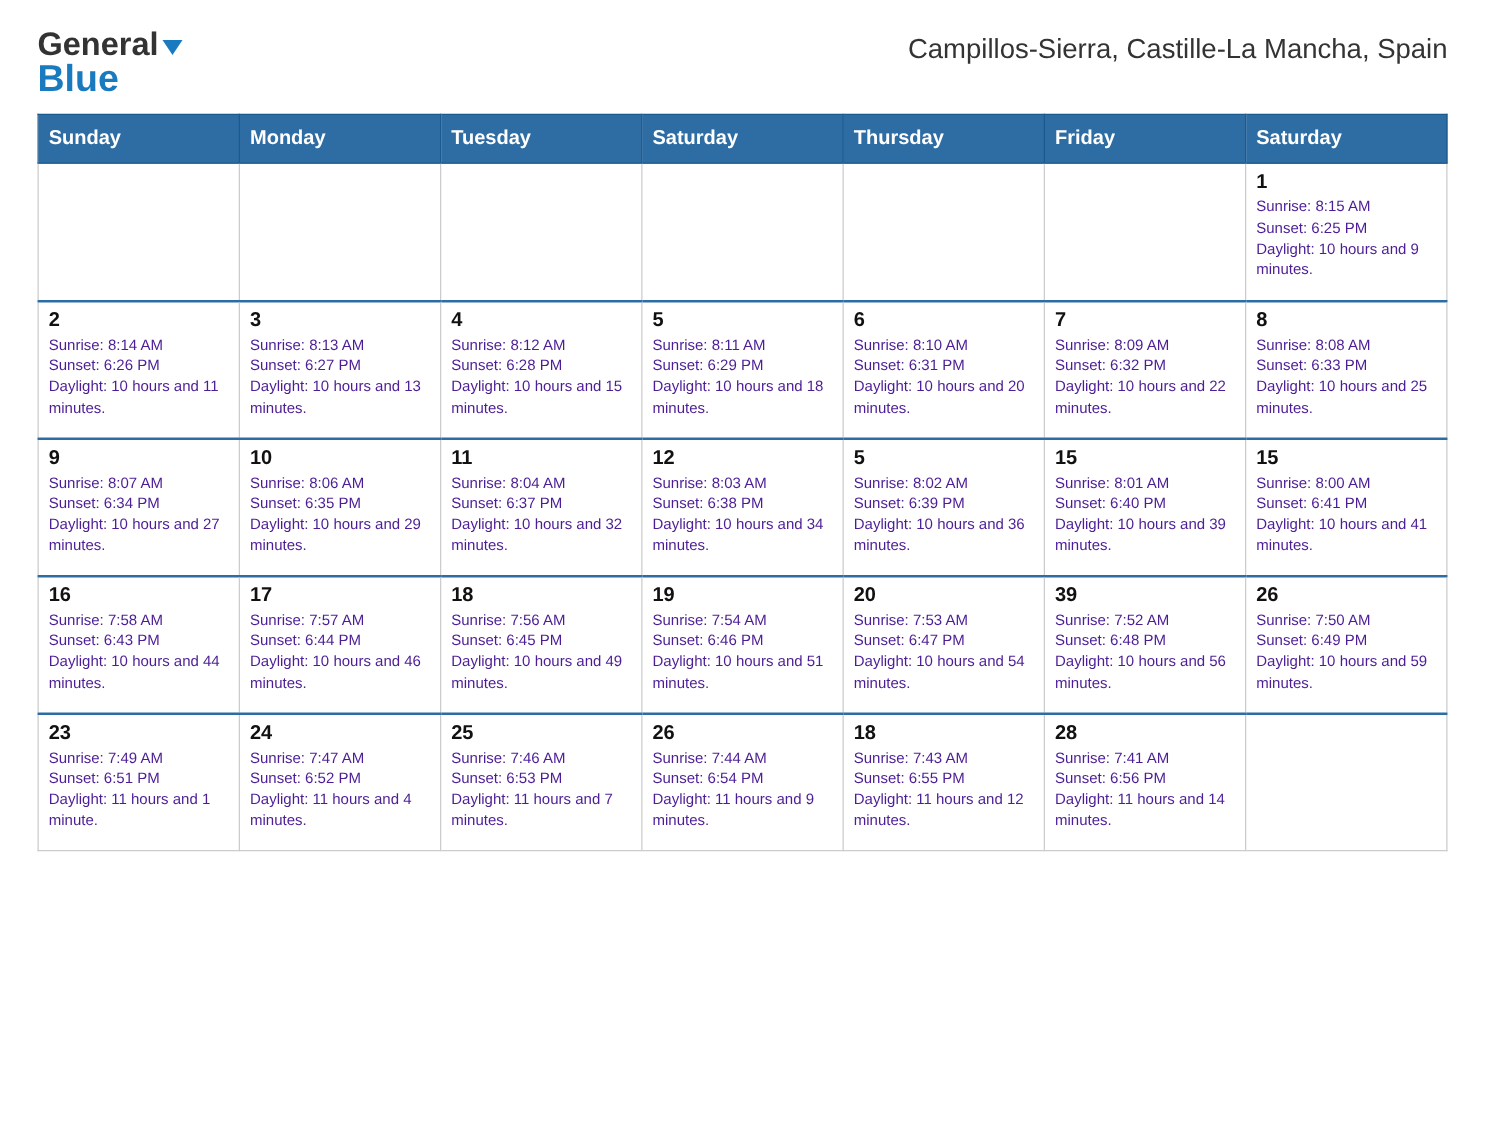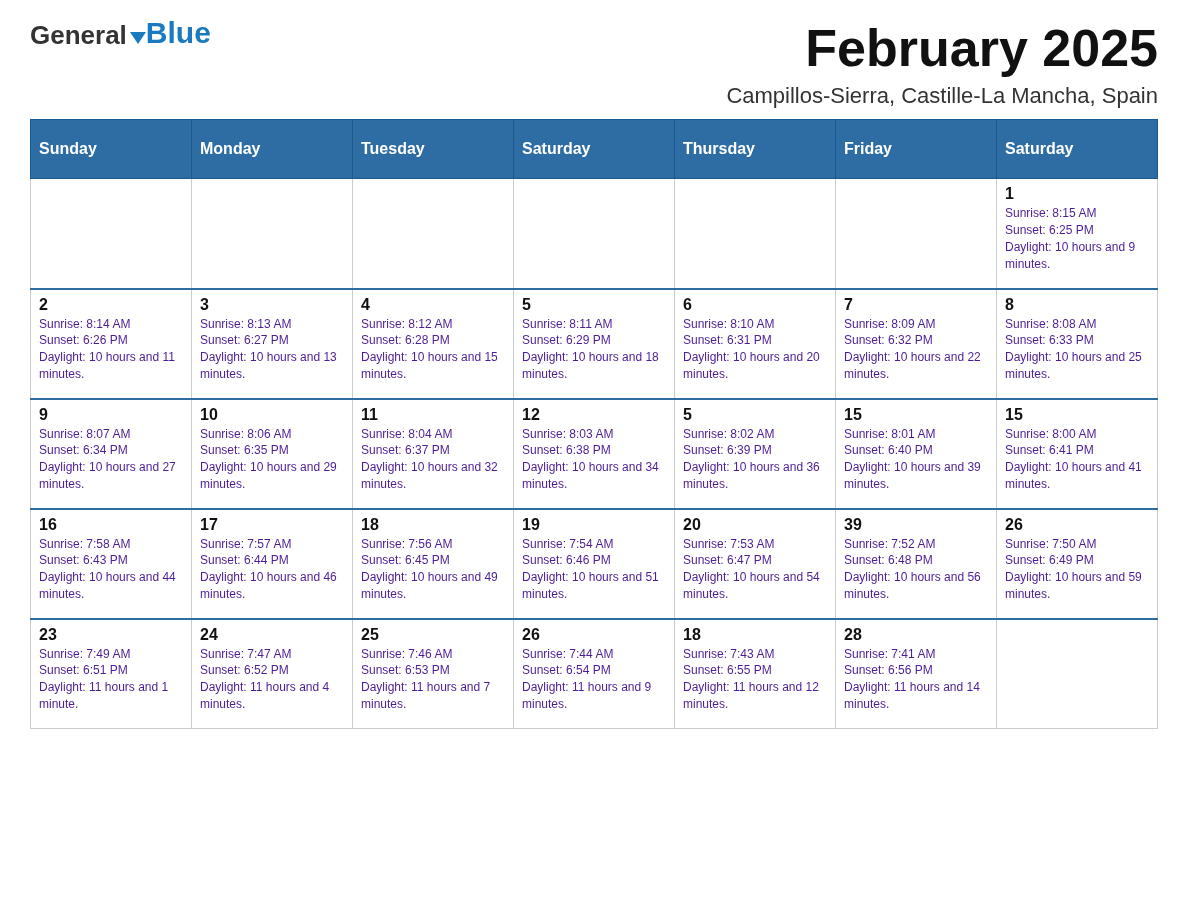--- a/index.html
+++ b/index.html
@@ -32,21 +32,21 @@
       text-align: center;
     }
     .calendar {
       width: 100%;
       border-collapse: collapse;
       margin-top: 10px;
     }
     .calendar th {
       background-color: #2e6da4;
       color: #fff;
-      padding: 20px 8px;
+      padding: 10px 8px;
       font-size: 16px;
       font-weight: bold;
       text-align: left;
       border: 1px solid #1a5a8e;
     }
     .calendar td {
       border: 1px solid #ccc;
       vertical-align: top;
       padding: 6px 8px;
       width: 14.28%;
@@ -82,20 +82,21 @@
       height: 0;
       border-left: 8px solid transparent;
       border-right: 8px solid transparent;
       border-top: 12px solid #1a7abf;
       margin-left: 3px;
       position: relative;
       top: 2px;
     }
     .logo-lines {
       display: flex;
+      flex-direction: column;
       margin-left: 0;
     }
     .logo-line1 { 
       font-size: 26px; 
       font-weight: bold; 
       color: #333; 
       display: flex; 
       align-items: center;
     }
     .logo-line2 { 
@@ -112,21 +113,20 @@
   <div class="logo-container">
     <div class="logo-lines">
       <div class="logo-line1">
         <span>General</span>
           <span class="logo-icon"></span>
       </div>
       <div class="logo-line2">Blue</div>
     </div>
   </div>
   <div class="title-block">
-    <div class="calendar-title">February 2025</div>
     <div class="calendar-subtitle">Campillos-Sierra, Castille-La Mancha, Spain</div>
   </div>
 </div>
 
 <table class="calendar">
   <thead>
     <tr>
     <th>Sunday</th>
         <th>Monday</th>
         <th>Tuesday</th>

